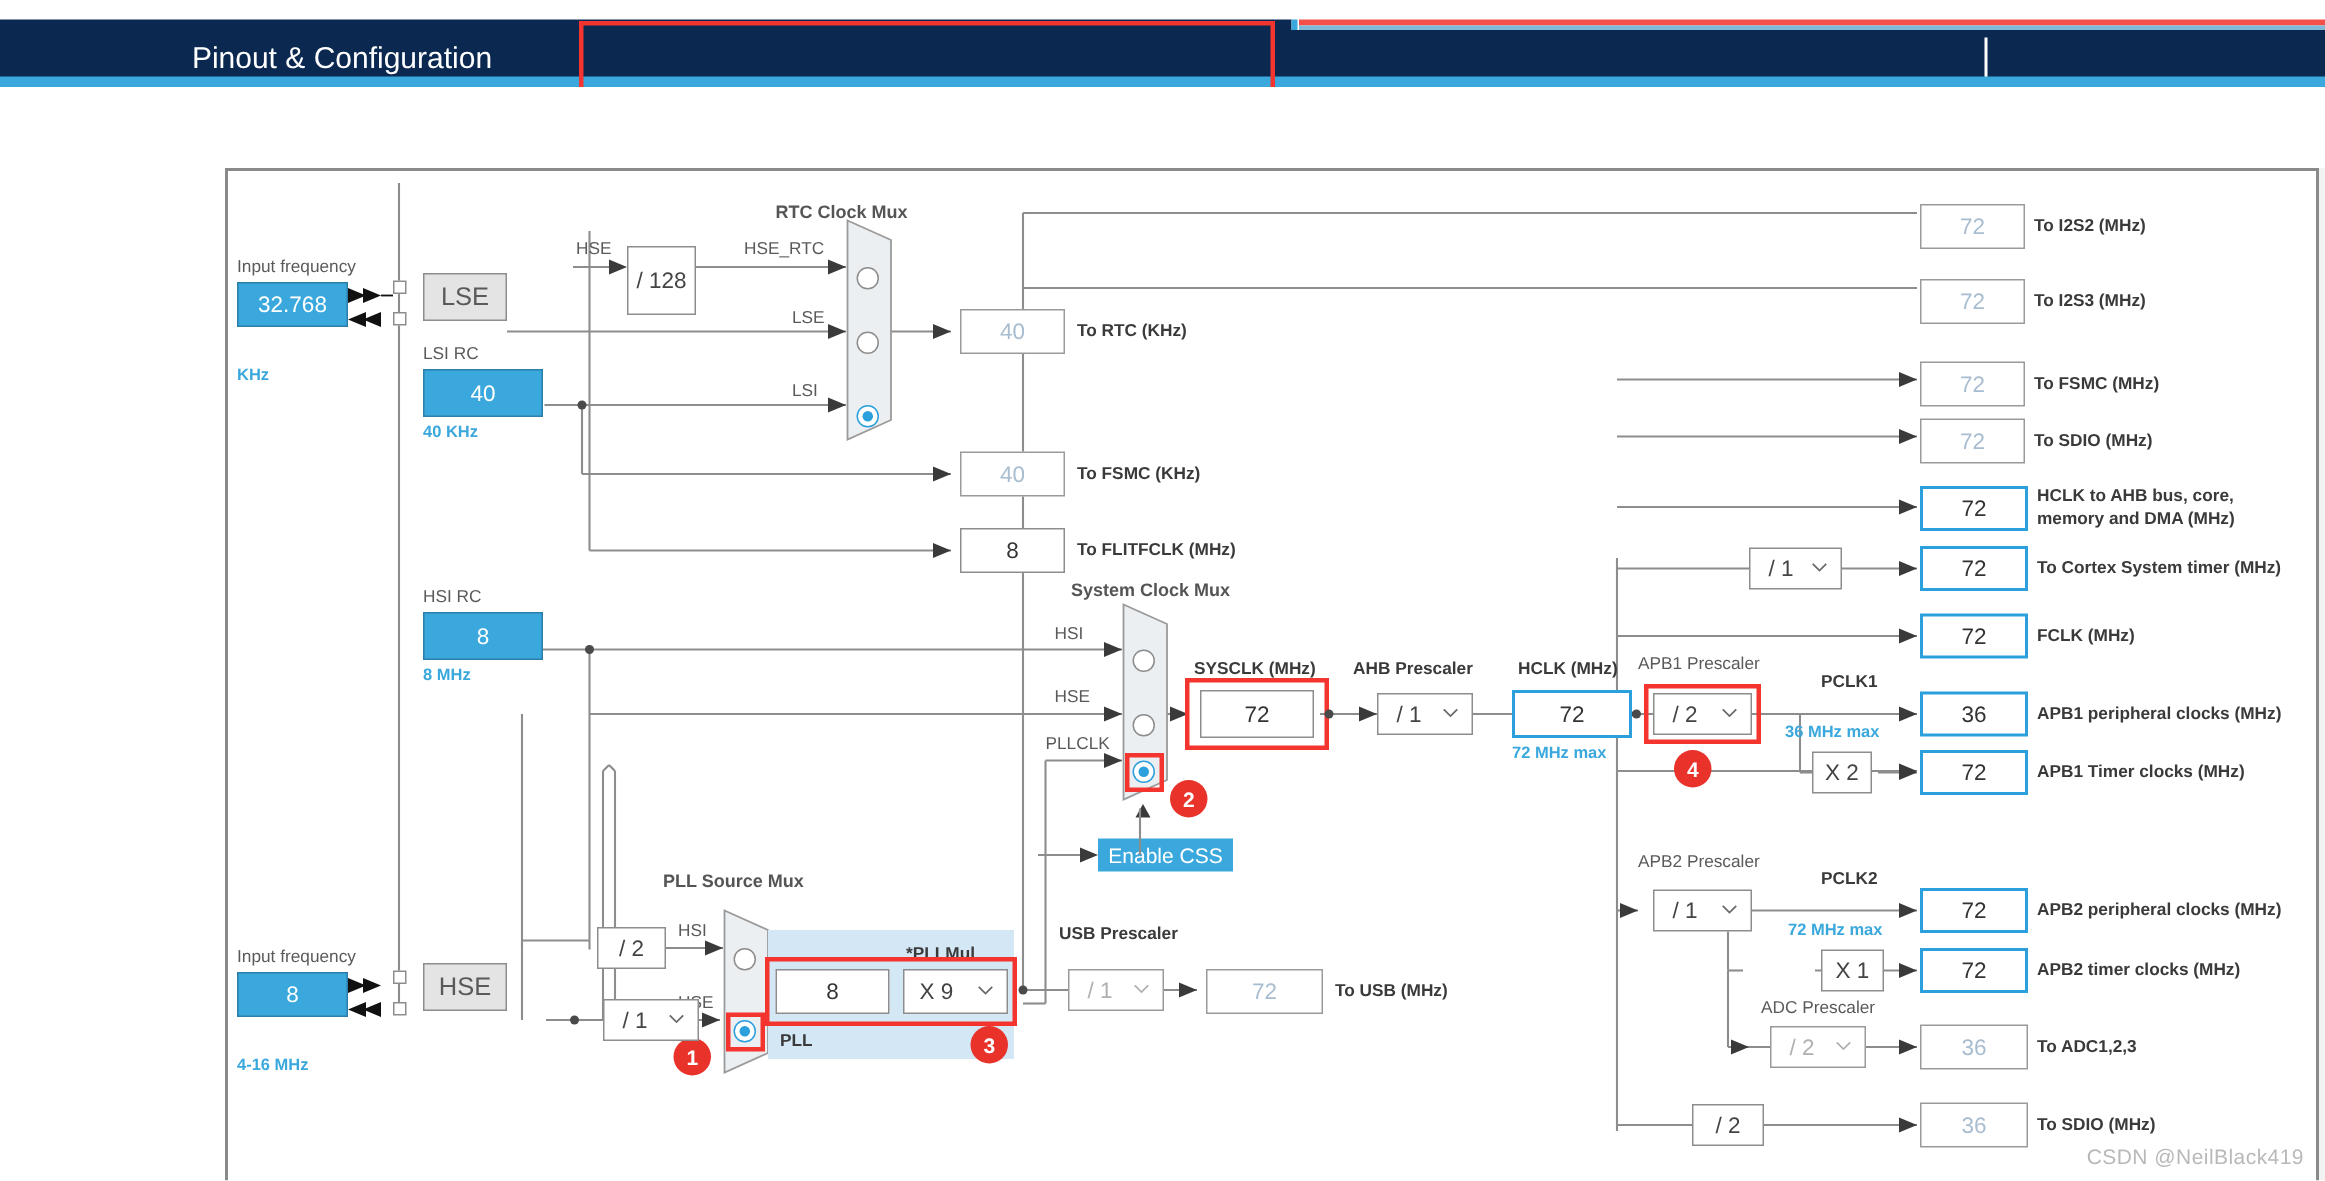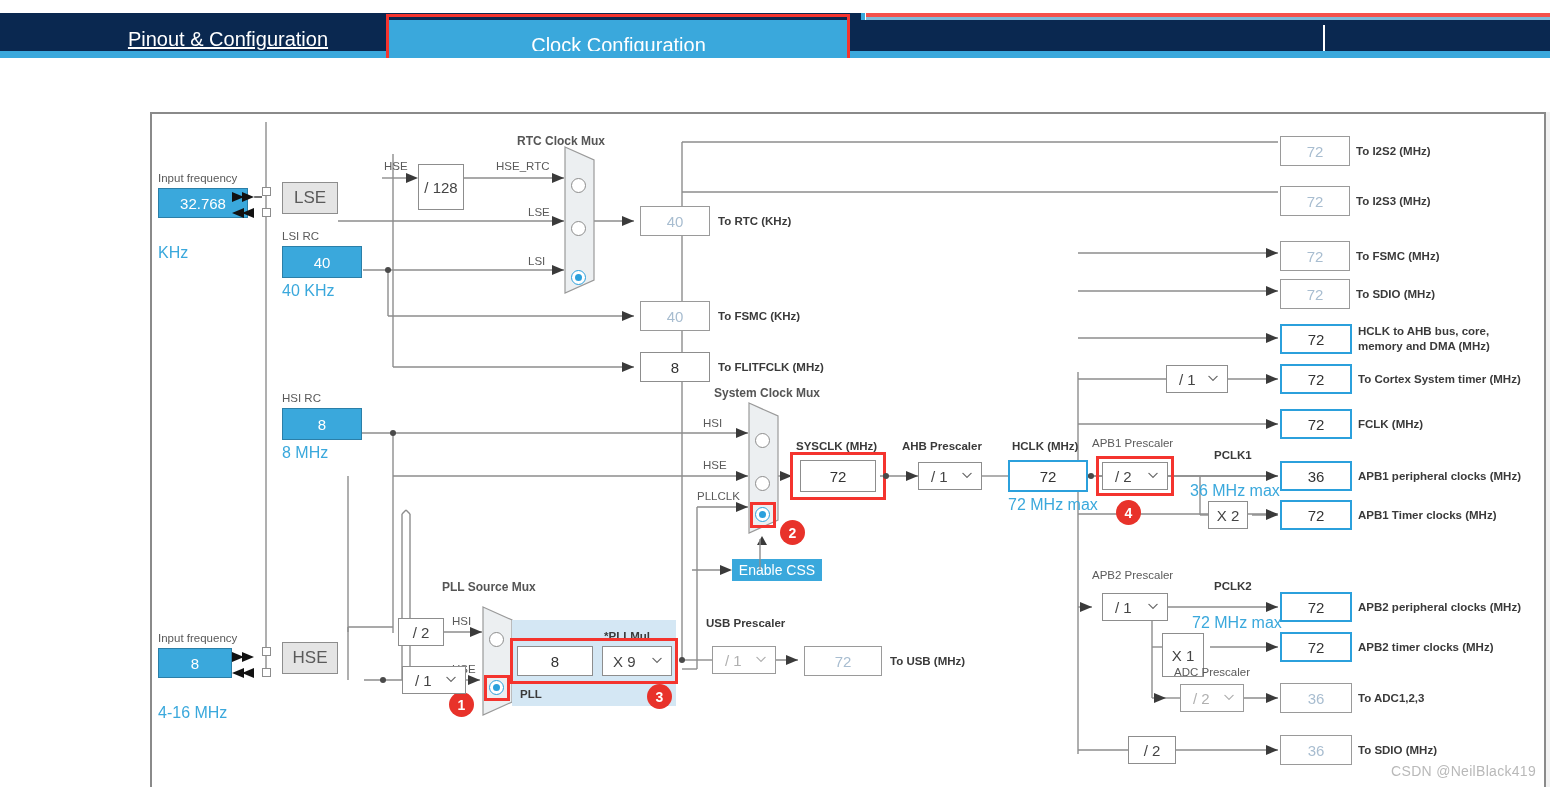--- a/index.html
+++ b/index.html
@@ -10,42 +10,42 @@
   #topstrip-dark{position:absolute;left:0;top:13px;width:861px;height:7px;background:#0a2850;}
   #topstrip-blue{position:absolute;left:861px;top:13px;width:4px;height:7px;background:#3aa8dc;}
   #topstrip-red{position:absolute;left:866px;top:13px;width:684px;height:4px;background:#f4504a;}
   #topstrip-red2{position:absolute;left:866px;top:17px;width:684px;height:3px;background:#7fb9d8;}
 
   
   #tabbar{position:absolute;left:0;top:20px;width:1550px;height:38px;background:#0a2850;}
   #tabunderline{position:absolute;left:0;top:51px;width:1550px;height:7px;background:#3aa8dc;}
   .tab{position:absolute;top:0;height:38px;display:flex;align-items:center;justify-content:center;
        color:#fff;font-size:20px;white-space:nowrap;}
-  #tab-pinout{left:0;width:456px;text-decoration:underline;}
+  #tab-pinout{left:0;width:456px;}
   #tab-clock{left:388px;width:461px;background:#3aa8dc;top:0;height:51px;}
   #tab-project{left:851px;width:472px;}
   #tab-tools{left:1330px;width:220px;justify-content:flex-end;padding-right:0px;}
   #tab-divider{position:absolute;left:1323px;top:5px;width:2px;height:46px;background:#fff;}
   #tab-clock-highlight{position:absolute;left:386px;top:14px;width:464px;height:48px;
        border:3px solid #f4342e;box-sizing:border-box;pointer-events:none;}
 
   
   #toolbar{position:absolute;left:0;top:58px;width:1550px;height:52px;background:#fff;}
   .tbicon{position:absolute;top:70px;width:30px;height:30px;}
   #resolve-btn{position:absolute;left:789px;top:69px;width:188px;height:32px;background:#e6e6e6;
        color:#9b9b9b;font-size:14.5px;display:flex;align-items:center;justify-content:center;}
 
   
   #diagram{position:absolute;left:150px;top:112px;width:1396px;height:675px;
        background:#fff;border:2px solid #8a8a8a;border-bottom:none;box-sizing:border-box;overflow:hidden;}
   #diagram-inner{position:absolute;left:0;top:0;width:1392px;height:671px;}
 
   .lbl{position:absolute;font-size:11.5px;color:#5a5a5a;white-space:nowrap;}
   .lbl-b{position:absolute;font-size:11.5px;color:#3a3a3a;font-weight:bold;white-space:nowrap;}
-  .lbl-blue{position:absolute;font-size:16px;color:#3aa8dc;white-space:nowrap;}
+  .lbl-blue{position:absolute;font-size:11px;color:#3aa8dc;white-space:nowrap;font-weight:bold;}
   .lbl-title{position:absolute;font-size:12px;color:#555;font-weight:bold;white-space:nowrap;}
 
   
   .vbox{position:absolute;display:flex;align-items:center;justify-content:center;
         font-size:15px;box-sizing:border-box;background:#fff;}
   .vbox.grey{border:1px solid #9a9a9a;color:#a8bdd0;}
   .vbox.active{border:1px solid #8d8d8d;color:#333;}
   .vbox.blue{border:2px solid #2ba0dc;color:#333;}
   .vbox.cyanfill{background:#3aa8dc;color:#fff;border:1px solid #2b7fa8;font-size:15px;}
   .vbox.greyfill{background:#e4e4e4;border:1px solid #8d8d8d;color:#5a5a5a;font-size:17px;}
@@ -89,23 +89,20 @@
 <body>
 
 <div id="topstrip-dark"></div>
 <div id="topstrip-blue"></div>
 <div id="topstrip-red"></div>
 <div id="topstrip-red2"></div>
 
 <div id="tabbar">
   <div class="tab" id="tab-pinout">
     <span>Pinout &amp; Configuration</span>
-  </div>
-  <div class="tab" id="tab-clock">
-    <span>Clock Configuration</span>
   </div>
   <div id="tab-divider"></div>
 </div>
 <div id="tabunderline"></div>
 <div id="tab-clock-highlight"></div>
 
 <div id="toolbar">
   <div class="tbicon" style="left:481px">
     <svg viewBox="0 0 30 30" width="30" height="30">
       <path d="M18 9 H9 a6 6 0 0 0 0 12 H12" fill="none" stroke="#2ba0dc" stroke-width="2.4"></path>
@@ -276,21 +273,21 @@
       <polygon points="1114,528 1126,533 1114,538"></polygon>
       <polygon points="1114,579 1126,584 1114,589"></polygon>
       <polygon points="1114,631 1126,636 1114,641"></polygon>
       <polygon points="1002,579 1014,584 1002,589"></polygon>
       <polygon points="928,357 940,362 928,367"></polygon>
       <polygon points="928,488 940,493 928,498"></polygon>
     </g>
   </svg>
 
   <div class="lbl" style="left:6px;top:58px">Input frequency</div>
-  <div class="vbox cyanfill" style="left:6px;top:74px;width:90px;height:30px">32.768</div>
+  <div class="vbox cyanfill" style="left:6px;top:74px;width:74px;height:30px">32.768</div>
   <div class="lbl-blue" style="left:6px;top:130px">KHz</div>
   <div class="sqport" style="left:110px;top:73px"></div>
   <div class="sqport" style="left:110px;top:94px"></div>
   <div class="vbox greyfill" style="left:130px;top:68px;width:56px;height:32px">LSE</div>
   <svg style="position:absolute;left:80px;top:68px" width="32" height="36">
     <polygon points="0,10 12,15 0,20" fill="#111"></polygon>
         <polygon points="10,10 22,15 10,20" fill="#111"></polygon>
     <polygon points="22,26 10,31 22,36" fill="#111"></polygon>
         <polygon points="12,26 0,31 12,36" fill="#111"></polygon>
     <line x1="22" y1="15" x2="30" y2="15" stroke="#111" stroke-width="1.2"></line>
@@ -474,21 +471,21 @@
   <div class="dd" style="left:950px;top:479px;width:66px;height:28px">
     <span>/ 1</span>
     <svg class="chev" viewBox="0 0 10 6">
       <path d="M0.5 0.5 L5 5 L9.5 0.5" fill="none" stroke="#6a6a6a" stroke-width="1.2"></path>
         </svg>
   </div>
   <div class="lbl-b" style="left:1062px;top:466px">PCLK2</div>
   <div class="lbl-blue" style="left:1040px;top:500px">72 MHz max</div>
   <div class="vbox blue" style="left:1128px;top:478px;width:72px;height:30px">72</div>
   <div class="lbl-b" style="left:1206px;top:487px">APB2 peripheral clocks (MHz)</div>
-  <div class="divbox" style="left:1010px;top:519px;width:42px;height:44px">X 1</div>
+  <div class="divbox" style="left:1062px;top:519px;width:42px;height:28px">X 1</div>
   <div class="vbox blue" style="left:1128px;top:518px;width:72px;height:30px">72</div>
   <div class="lbl-b" style="left:1206px;top:527px">APB2 timer clocks (MHz)</div>
 
   <div class="lbl" style="left:1022px;top:552px">ADC Prescaler</div>
   <div class="dd disabled" style="left:1028px;top:570px;width:64px;height:28px">
     <span>/ 2</span>
     <svg class="chev" viewBox="0 0 10 6">
       <path d="M0.5 0.5 L5 5 L9.5 0.5" fill="none" stroke="#b0b0b0" stroke-width="1.2"></path>
         </svg>
   </div>

